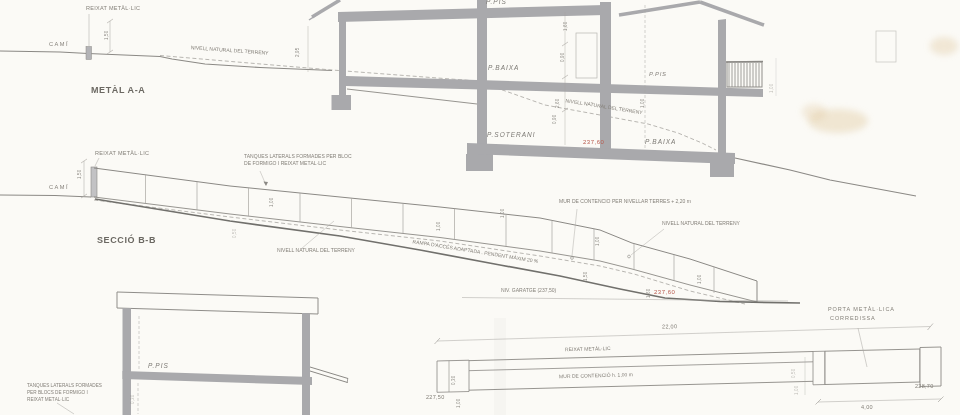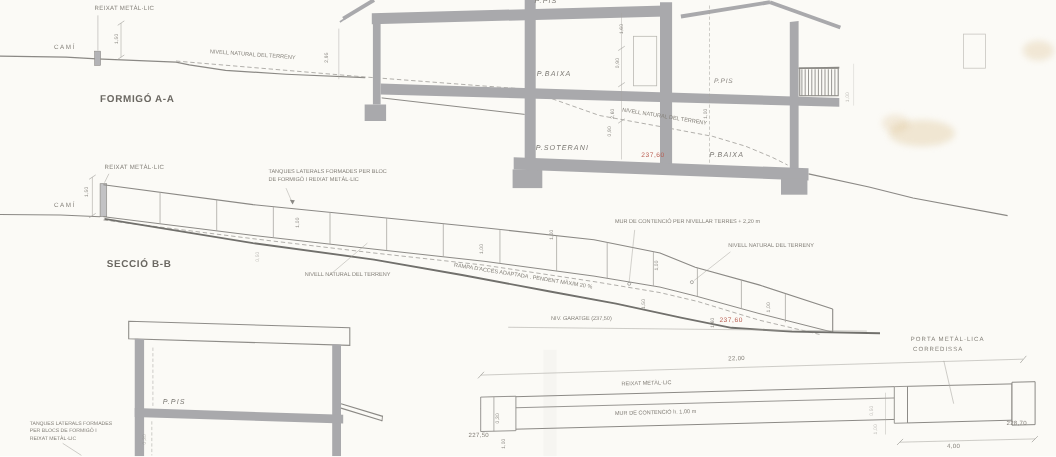--- a/index.html
+++ b/index.html
@@ -174,21 +174,21 @@
       <line class="thin" stroke-width="0.5" x1="818" y1="402" x2="941" y2="399"></line>
       <line class="thin" stroke-width="0.7" x1="815.5" y1="404.5" x2="821" y2="399"></line>
       <line class="thin" stroke-width="0.7" x1="938" y1="402" x2="943.5" y2="396.5"></line>
       <line class="thin" stroke-width="0.5" x1="858" y1="328" x2="867" y2="367"></line>
     </g>
   </svg>
 
   <span class="lab lbl-md" style="left:86px;top:5px;">REIXAT METÀL·LIC</span>
   <span class="lab lbl-cami" style="left:49px;top:41px;">CAMÍ</span>
   <span class="lab lbl-sm r4" style="left:191px;top:45px;">NIVELL NATURAL DEL TERRENY</span>
-  <span class="lab title" style="left:91px;top:85px;">FORMIGÓ A-A</span>
+  <span class="lab title" style="left:91px;top:85px;">METÀL A-A</span>
   <span class="lab ptag" style="left:486px;top:-2px;">P.PIS</span>
   <span class="lab ptag" style="left:488px;top:64px;">P.BAIXA</span>
   <span class="lab ptag" style="left:487px;top:131px;">P.SOTERANI</span>
   <span class="lab lbl-sm r9" style="left:566px;top:98px;">NIVELL NATURAL DEL TERRENY</span>
   <span class="lab ptag-sm" style="left:649px;top:71px;">P.PIS</span>
   <span class="lab ptag" style="left:645px;top:138px;">P.BAIXA</span>
   <span class="lab red" style="left:583px;top:139px;">237,60</span>
   <span class="lab dim" style="left:104px;top:40px;">1,50</span>
   <span class="lab dim" style="left:295px;top:57px;">2,95</span>
   <span class="lab dim" style="left:563px;top:31px;">1,60</span>

